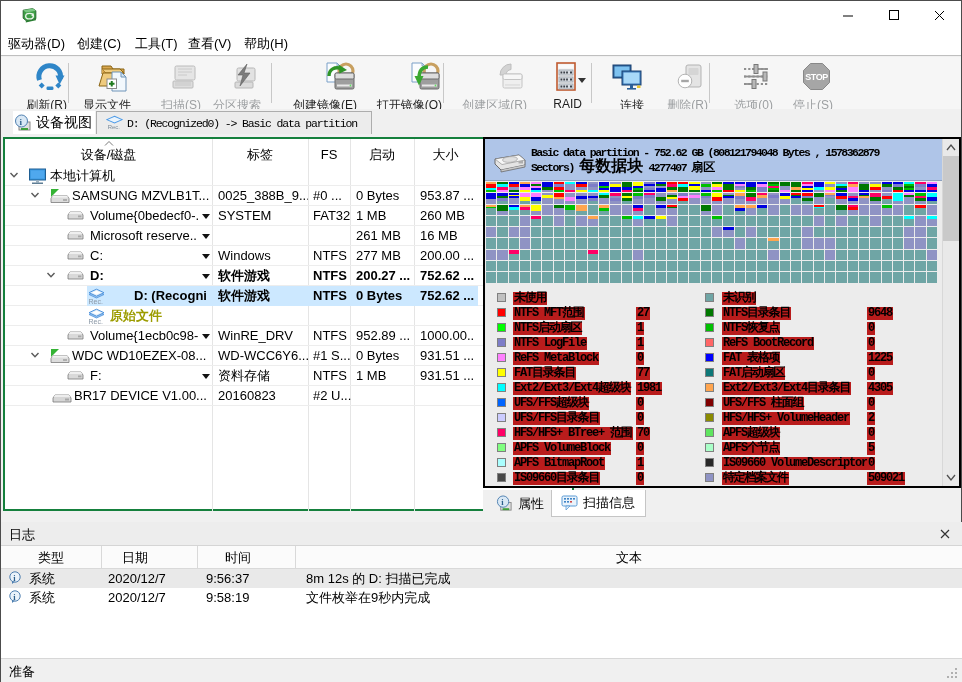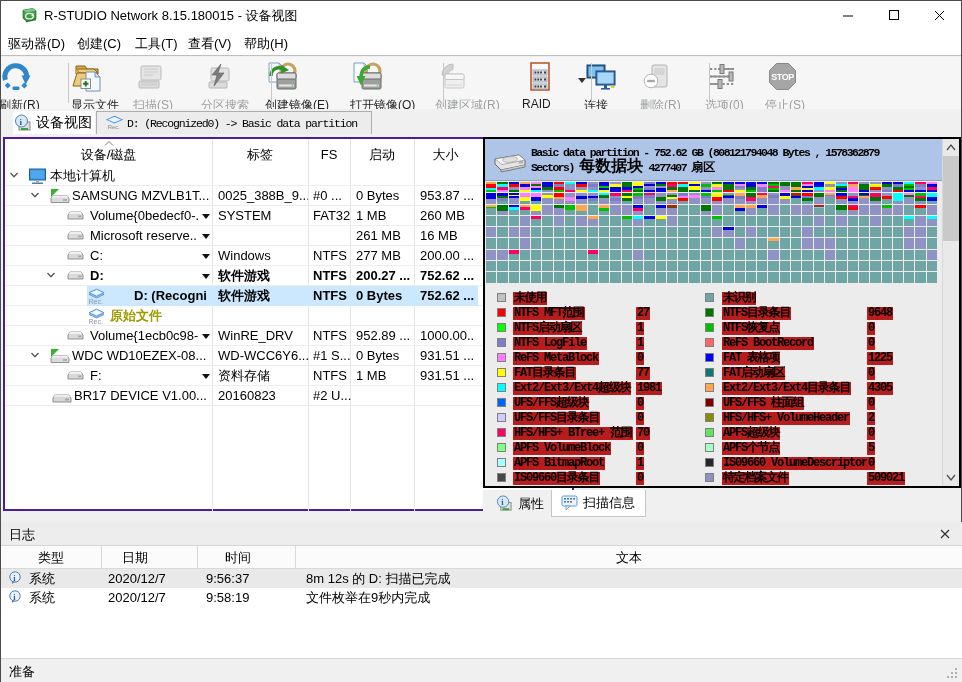--- a/index.html
+++ b/index.html
@@ -2,28 +2,28 @@
 <html><head><meta charset="utf-8"><style>
 *{margin:0;padding:0;box-sizing:border-box}
 html,body{width:962px;height:682px;overflow:hidden}
 body{font-family:"Liberation Sans",sans-serif;font-size:13px;color:#000;background:#FFF;position:relative}
 #win{position:absolute;left:0;top:0;width:962px;height:682px;border:1px solid #4C4C4C;background:#F0F0F0}
 .abs{position:absolute}
 #titlebar{left:0;top:0;width:100%;height:29px;background:#FFF}
 #menubar{left:0;top:29px;width:100%;height:26px;background:#FFF;border-bottom:1px solid #BFBFBF}
 .menuitem{position:absolute;top:5px;font-size:13px}
 #toolbar{left:0;top:56px;width:100%;height:52px;background:#F6F6F6}
-.tbtn{position:absolute;top:3px;text-align:left}
+.tbtn{position:absolute;top:3px;text-align:right}
 .tbtn .lab{font-size:12px;color:#1E1E1E;margin-top:0px;white-space:nowrap}
 .tbtn.dis .lab{color:#9C9FA1}
 .tsep{position:absolute;top:6px;width:1px;height:40px;background:#C8C8C8}
 #tabstrip{left:0;top:108px;width:100%;height:25px;background:#F0F0F0}
 .tab2{position:absolute;top:2px;height:23px;background:#ECECEC;border:1px solid #ADADAD;border-bottom:none;display:flex;align-items:center}
 .tab1{position:absolute;top:2px;height:23px;background:#FFF;display:flex;align-items:center}
-#lpanel{left:2px;top:136px;width:571px;height:374px;background:#FFF;border:2px solid #4c1d95}
+#lpanel{left:2px;top:136px;width:571px;height:374px;background:#FFF;border:2px solid #15803d}
 #rpanel{left:482px;top:136px;width:478px;height:351px;background:#ECECEC;border:2px solid #000}
 .hcell{position:absolute;top:0;height:26px;line-height:31px;text-align:center;color:#000}
 .vline{position:absolute;top:0;width:1px;background:#E5E5E5}
 .trow{position:absolute;left:0;width:100%;height:20px;border-bottom:1px solid #EDEDED}
 .trow .cell{position:absolute;top:0;height:19px;line-height:19px;white-space:nowrap;overflow:hidden}
 .chev{position:absolute;width:10px;height:10px}
 .drop{position:absolute;width:0;height:0;border-left:4px solid transparent;border-right:4px solid transparent;border-top:5px solid #111}
 .mono{font-family:"Liberation Mono",monospace}
 #bluehdr{position:absolute;left:0;top:0;width:457px;height:42px;background:#AFC5E8;border-bottom:1px solid #8CA0BE}
 #legend{position:absolute;left:0;top:152px;width:457px;height:191px;font-family:"Liberation Mono",monospace}
@@ -41,21 +41,20 @@
 </style></head><body>
 <div id="win">
 <div class="abs" id="titlebar">
 <svg class="abs" style="left:20px;top:6px" width="17" height="17" viewBox="0 0 16 16">
 <path d="M2 3 L11 1.5 L14 3.5 L14 11 L5 13 L2 10.5 Z" fill="#3E9E46" stroke="#1E5E26" stroke-width="0.8"></path>
 <path d="M2 3 L11 1.5 L14 3.5 L5 5.2 Z" fill="#7CC884"></path>
 <path d="M4.5 13 L4.5 14.5 L14 12.5 L14 11" fill="#2A7E32"></path>
 <ellipse cx="8" cy="8.6" rx="3.6" ry="2.6" fill="none" stroke="#E8F4E9" stroke-width="1.3"></ellipse>
 <path d="M11.5 5.5 L12.5 9 L9.5 8 Z" fill="#E8F4E9"></path>
       </svg>
-<div class="abs" style="left:43px;top:6px;font-size:13px">R-STUDIO Network 8.15.180015 - 设备视图</div>
 <svg class="abs" style="left:838px;top:0" width="116" height="29" viewBox="0 0 116 29">
 <g stroke="#000" stroke-width="1" fill="none">
 <line x1="4" y1="15" x2="14" y2="15"></line>
 <rect x="50.5" y="9.5" width="9" height="9"></rect>
 <path d="M96 10 L105 19 M105 10 L96 19"></path>
 </g>
       </svg>
 </div>
 <div class="abs" id="menubar">
 <div class="menuitem" style="left:7px">驱动器(D)</div>

